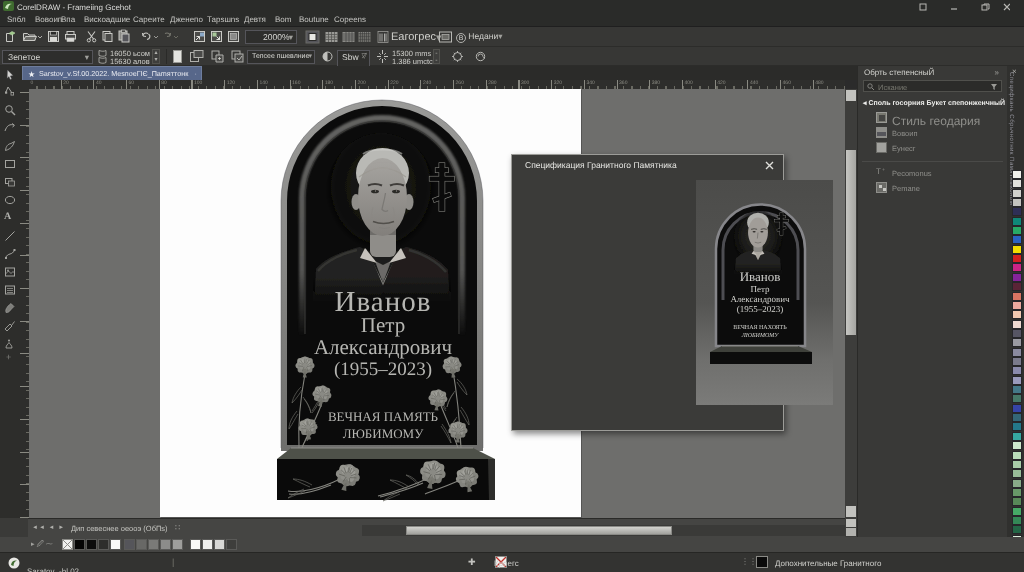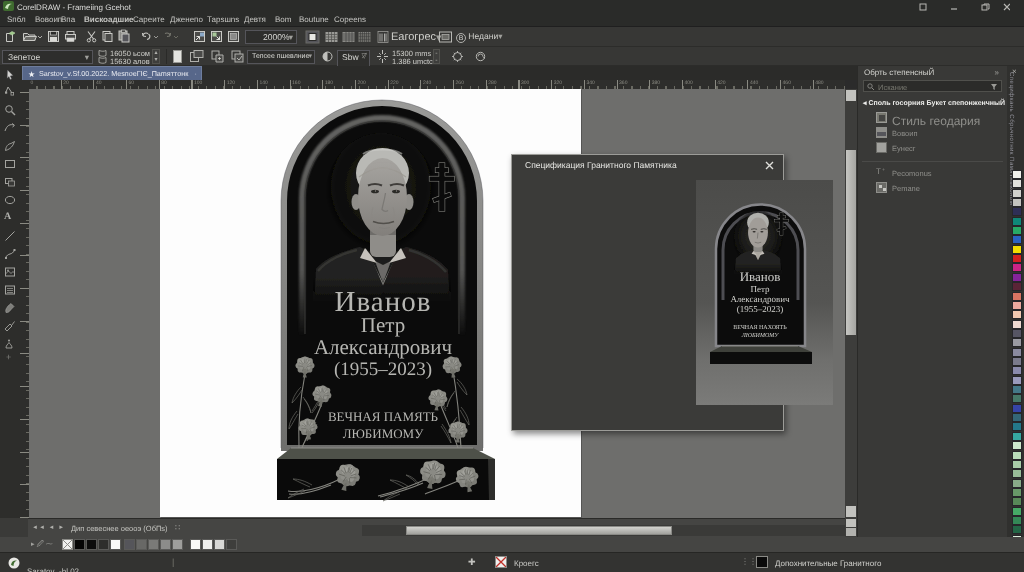--- a/index.html
+++ b/index.html
@@ -64,21 +64,21 @@
           <rect x="64" y="2" width="5" height="5"></rect>
           <path d="M66 2 v-1 h5 v5 h-1"></path>
         </g>
       <path d="M86 1 l6 6 M92 1 l-6 6" stroke="#b8b8b4" stroke-width="1.2"></path>
     </svg>
   </div>
   <div id="menubar">
     <div class="menu t" style="left:7px;">Sпбл</div>
     <div class="menu t" style="left:35px;">Вовоип</div>
     <div class="menu t" style="left:61px;">Bпa</div>
-    <div class="menu t" style="left:84px;font-weight:bold;">Вискоадшие</div>
+    <div class="menu t" style="left:84px;">Вискоадшие</div>
     <div class="menu t" style="left:133px;">Сареите</div>
     <div class="menu t" style="left:170px;">Дженепо</div>
     <div class="menu t" style="left:207px;">Тарsшns</div>
     <div class="menu t" style="left:244px;">Девтя</div>
     <div class="menu t" style="left:275px;">Вom</div>
     <div class="menu t" style="left:299px;">Boutune</div>
     <div class="menu t" style="left:334px;">Copeens</div>
   </div>
   <div id="toolbar1">
     <svg style="left:4px;top:3px" width="13" height="13" viewBox="0 0 13 13">
@@ -579,21 +579,21 @@
         <path d="M3 8 C3.5 4,6 3,9 3.5 C7 4,5.5 6,5.5 9 Z" fill="#3f6b2f"></path>
       </svg>
     <div class="t" style="left:27px;top:14px;font-size:8px;color:#c2c2be;">Saratov_-bl.02</div>
     <div class="t" style="left:172px;top:4px;font-size:9px;color:#77776f;">|</div>
     <div class="t" style="left:468px;top:4px;font-size:9px;color:#c2c2be;">✚</div>
     <div style="left:495px;top:3px;width:12px;height:12px;background:#f0f0ee;border:1px solid #8a8a86;">
         <svg width="10" height="10" viewBox="0 0 10 10" style="left:0;top:0">
           <path d="M0 0 L10 10 M10 0 L0 10" stroke="#c03028" stroke-width="1.3"></path>
         </svg>
       </div>
-    <div class="t" style="left:514px;top:6px;font-size:8px;color:#cacac6;">Кроегс</div>
+    <div class="t" style="left:494px;top:6px;font-size:8px;color:#cacac6;">Кроегс</div>
     <div class="t" style="left:741px;top:4px;font-size:8px;color:#8a8a86;">⋮⋮</div>
     <div style="left:756px;top:3px;width:12px;height:12px;background:#0a0a0a;border:1px solid #8a8a86;"></div>
     <div class="t" style="left:775px;top:6px;font-size:8px;color:#d2d2ce;">Допохнительные Гранитного</div>
   </div>
   <div id="dialog">
     <div class="t" style="left:13px;top:5px;font-size:8.5px;color:#e6e6e2;">Спецификация Гранитного Памятника</div>
     <svg style="right:9px;top:6px" width="9" height="9" viewBox="0 0 9 9">
         <path d="M1 1 L8 8 M8 1 L1 8" stroke="#e0e0dc" stroke-width="1.4"></path>
       </svg>
     <div id="dlgprev">

